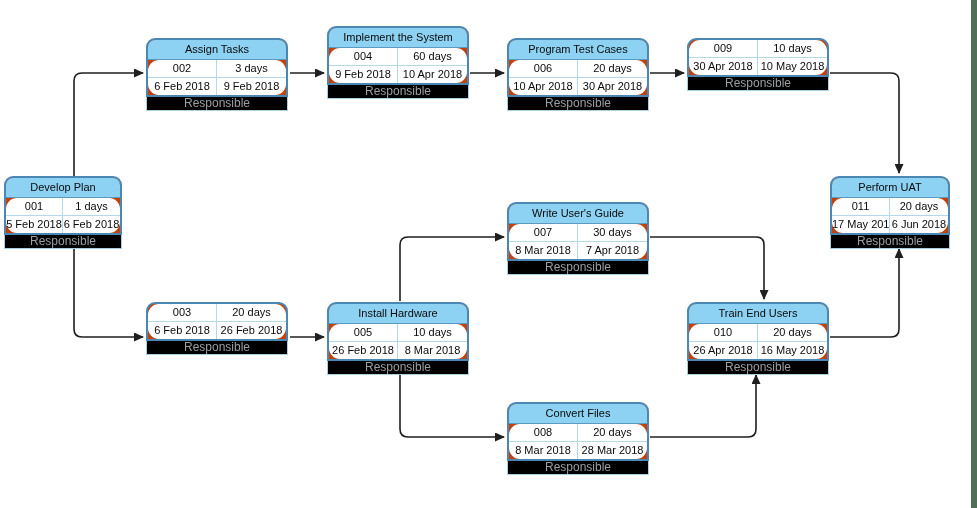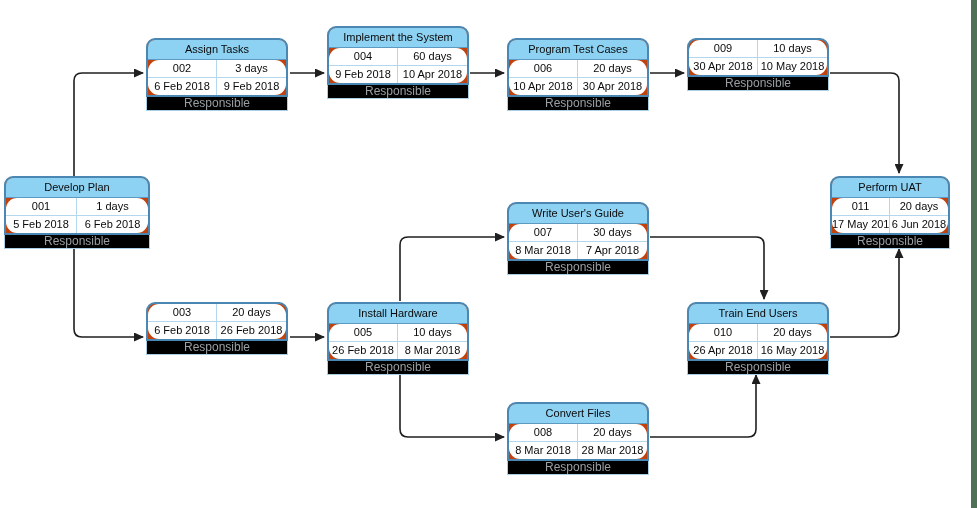--- a/index.html
+++ b/index.html
@@ -35,21 +35,21 @@
     <path class="conn" d="M 650 73 H 684" marker-end="url(#arr)"></path>
     <path class="conn" d="M 830 73 H 891 Q 899 73 899 81 V 173" marker-end="url(#arr)"></path>
     <path class="conn" d="M 290 337 H 324" marker-end="url(#arr)"></path>
     <path class="conn" d="M 400 301 V 245 Q 400 237 408 237 H 504" marker-end="url(#arr)"></path>
     <path class="conn" d="M 400 373 V 429 Q 400 437 408 437 H 504" marker-end="url(#arr)"></path>
     <path class="conn" d="M 650 237 H 756 Q 764 237 764 245 V 299" marker-end="url(#arr)"></path>
     <path class="conn" d="M 650 437 H 748 Q 756 437 756 429 V 375" marker-end="url(#arr)"></path>
     <path class="conn" d="M 830 337 H 891 Q 899 337 899 329 V 249" marker-end="url(#arr)"></path>
   </svg>
 
-  <div class="node" style="left:4px;top:176px;width:146px">
+  <div class="node" style="left:4px;top:176px;width:118px">
     <div class="main">
       <div class="title">Develop Plan</div>
       <div class="grid">
         <div class="cell c1">001</div>
         <div class="cell">1 days</div>
         <div class="cell c1 r2">5 Feb 2018</div>
         <div class="cell r2">6 Feb 2018</div>
       </div>
     </div>
     <div class="resp">Responsible</div>

